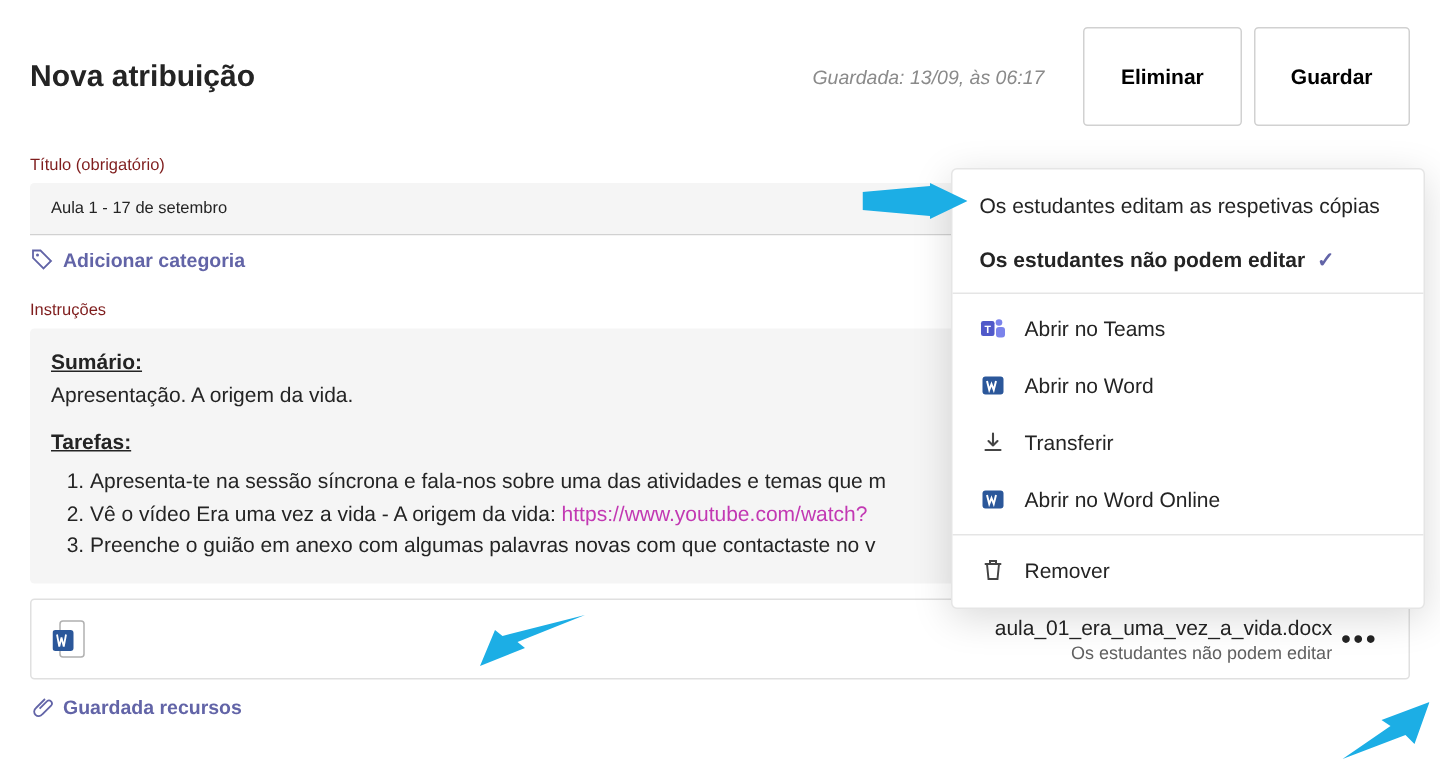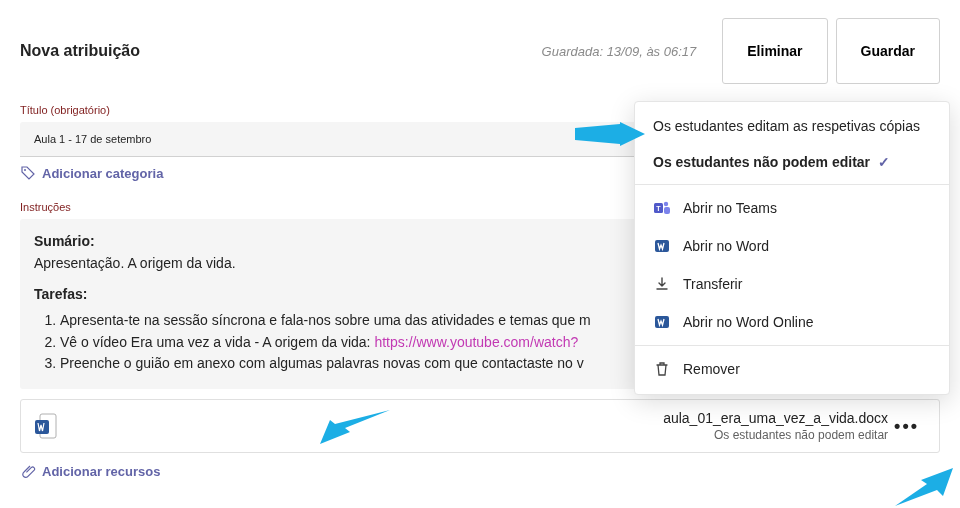--- a/index.html
+++ b/index.html
@@ -7,21 +7,21 @@
     font-family: "Segoe UI", -apple-system, sans-serif;
     background: #fff;
     color: #242424;
     width: 960px;
     height: 508px;
     position: relative;
     overflow: hidden;
     padding: 18px 20px;
   }
   .header { display: flex; align-items: center; margin-bottom: 20px; }
-  .header .title { font-size: 16px; font-weight: 600; flex: 0 0 auto; }
+  .header .title { font-size: 20px; font-weight: 600; flex: 0 0 auto; }
   .header .spacer { flex: 1; }
   .header .saved { color: #8a8a8a; font-style: italic; font-size: 13px; margin-right: 18px; }
   .btn {
     padding: 24px 24px;
     font-size: 14px;
     border: 1px solid #d1d1d1;
     background: #fff;
     border-radius: 3px;
     margin-left: 8px;
     cursor: pointer;
@@ -46,21 +46,21 @@
     cursor: pointer;
   }
   .link-row svg { margin-right: 6px; }
   .instr {
     background: #f5f5f5;
     border-radius: 3px;
     padding: 12px 14px 14px 14px;
     font-size: 14px;
     line-height: 1.55;
   }
-  .instr .strong { font-weight: 600; }
+  .instr .strong { font-weight: 600; text-decoration: underline; }
   .instr ol { margin: 4px 0 0 26px; }
   .instr a { color: #c239b3; text-decoration: none; }
   .attach {
     margin-top: 10px;
     border: 1px solid #e0e0e0;
     border-radius: 3px;
     padding: 10px 14px;
     display: flex;
     align-items: center;
     text-align: right;
@@ -69,21 +69,21 @@
     width: 22px; height: 26px;
     margin-right: 12px;
     flex: 0 0 auto;
   }
   .attach .meta { flex: 1; }
   .attach .fname { font-size: 14px; }
   .attach .sub { font-size: 12px; color: #616161; margin-top: 2px; }
   .attach .dots { font-size: 18px; font-weight: 700; letter-spacing: 2px; cursor: pointer; padding: 4px 6px; }
   .menu {
     position: absolute;
-    top: 101px;
+    top: 112px;
     right: 10px;
     width: 316px;
     background: #fff;
     border: 1px solid #e5e5e5;
     border-radius: 4px;
     box-shadow: 0 6px 26px rgba(0,0,0,0.15);
     padding: 6px 0;
     z-index: 50;
   }
   .menu .item {
@@ -156,21 +156,21 @@
     <div class="fname">aula_01_era_uma_vez_a_vida.docx</div>
     <div class="sub">Os estudantes não podem editar</div>
   </div>
   <div class="dots">•••</div>
 </div>
 
 <div class="link-row" style="margin-top:10px">
   <svg width="16" height="16" viewBox="0 0 16 16">
     <path d="M10 3l-6 6a3 3 0 104.2 4.2l6-6a2 2 0 00-2.8-2.8l-5 5" fill="none" stroke="#6264a7" stroke-width="1.2"></path>
   </svg>
-  <span>Adicionar recursos</span>
+  <span>Guardada recursos</span>
 </div>
 
 
 <div class="menu">
   <div class="item">
     <span>Os estudantes editam as respetivas cópias</span>
   </div>
   <div class="item sel">
     <span>Os estudantes não podem editar</span>
     <span class="check">✓</span>

